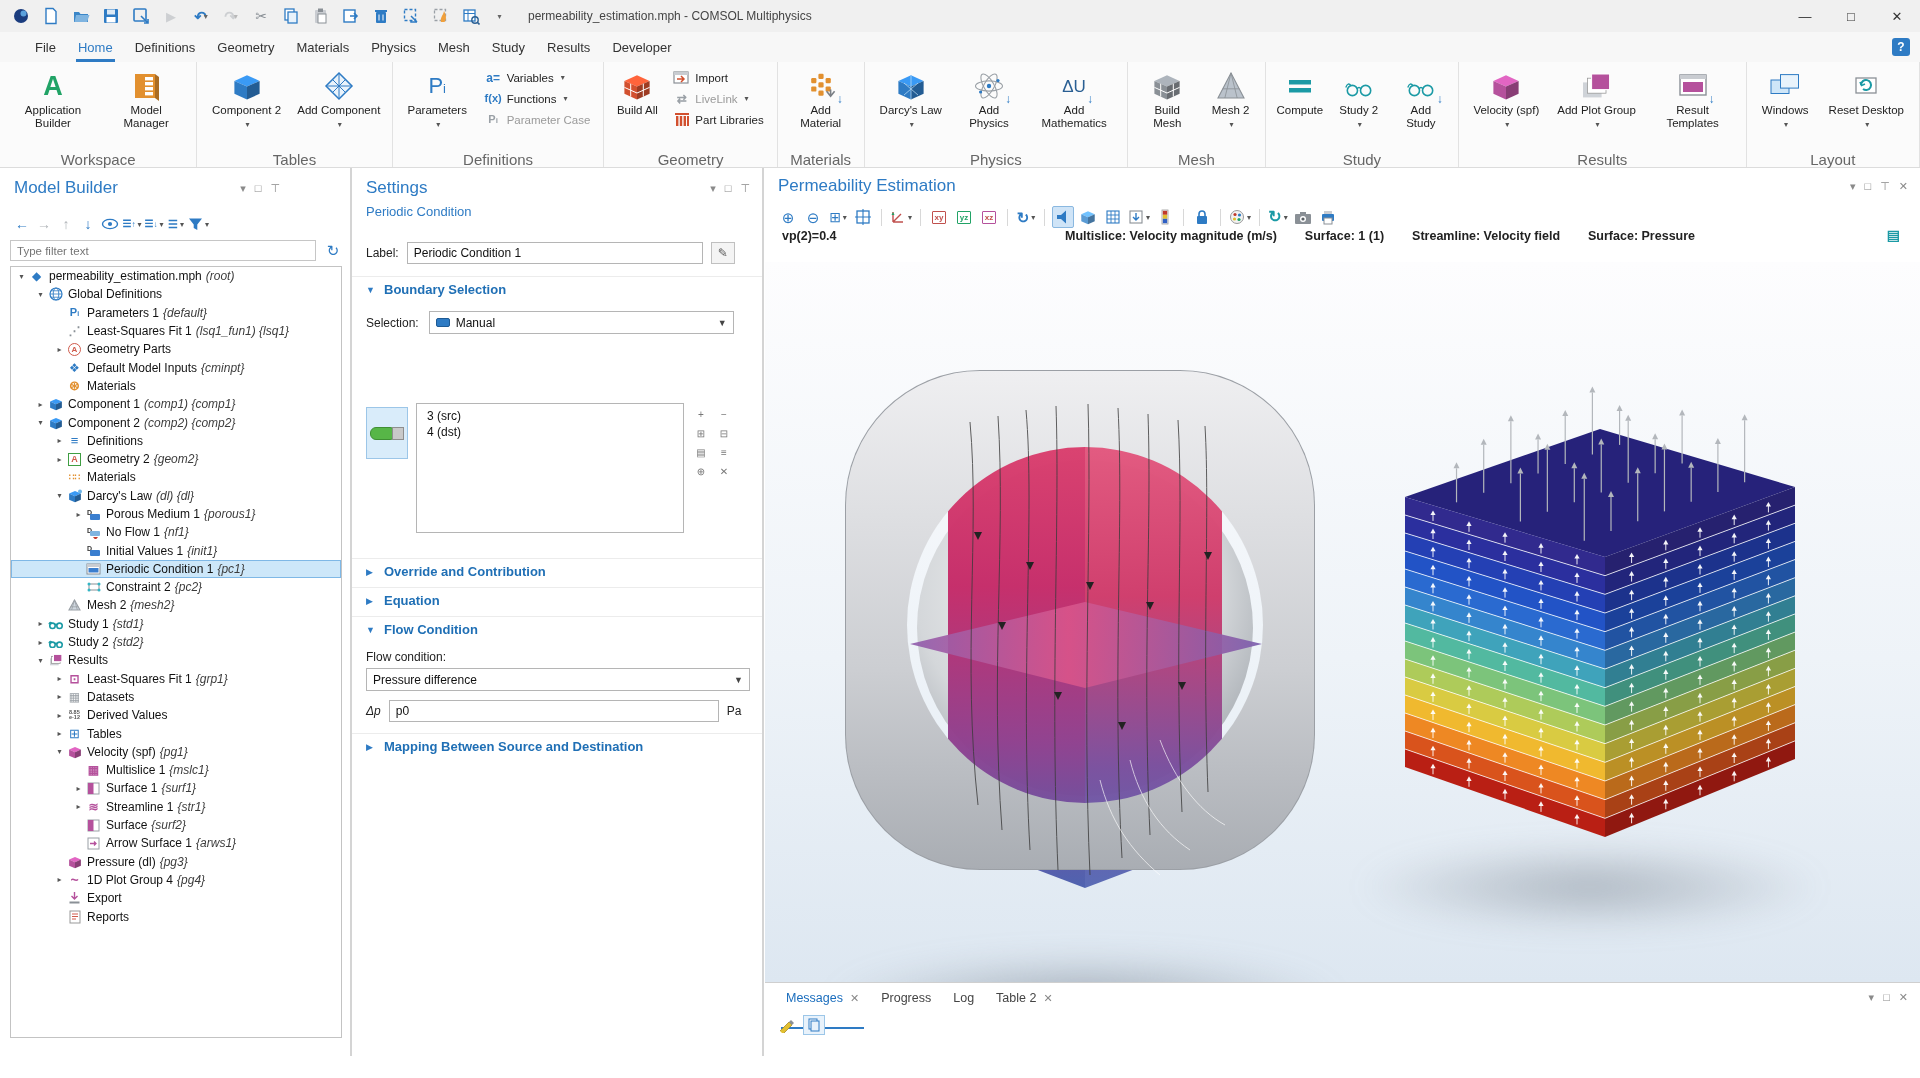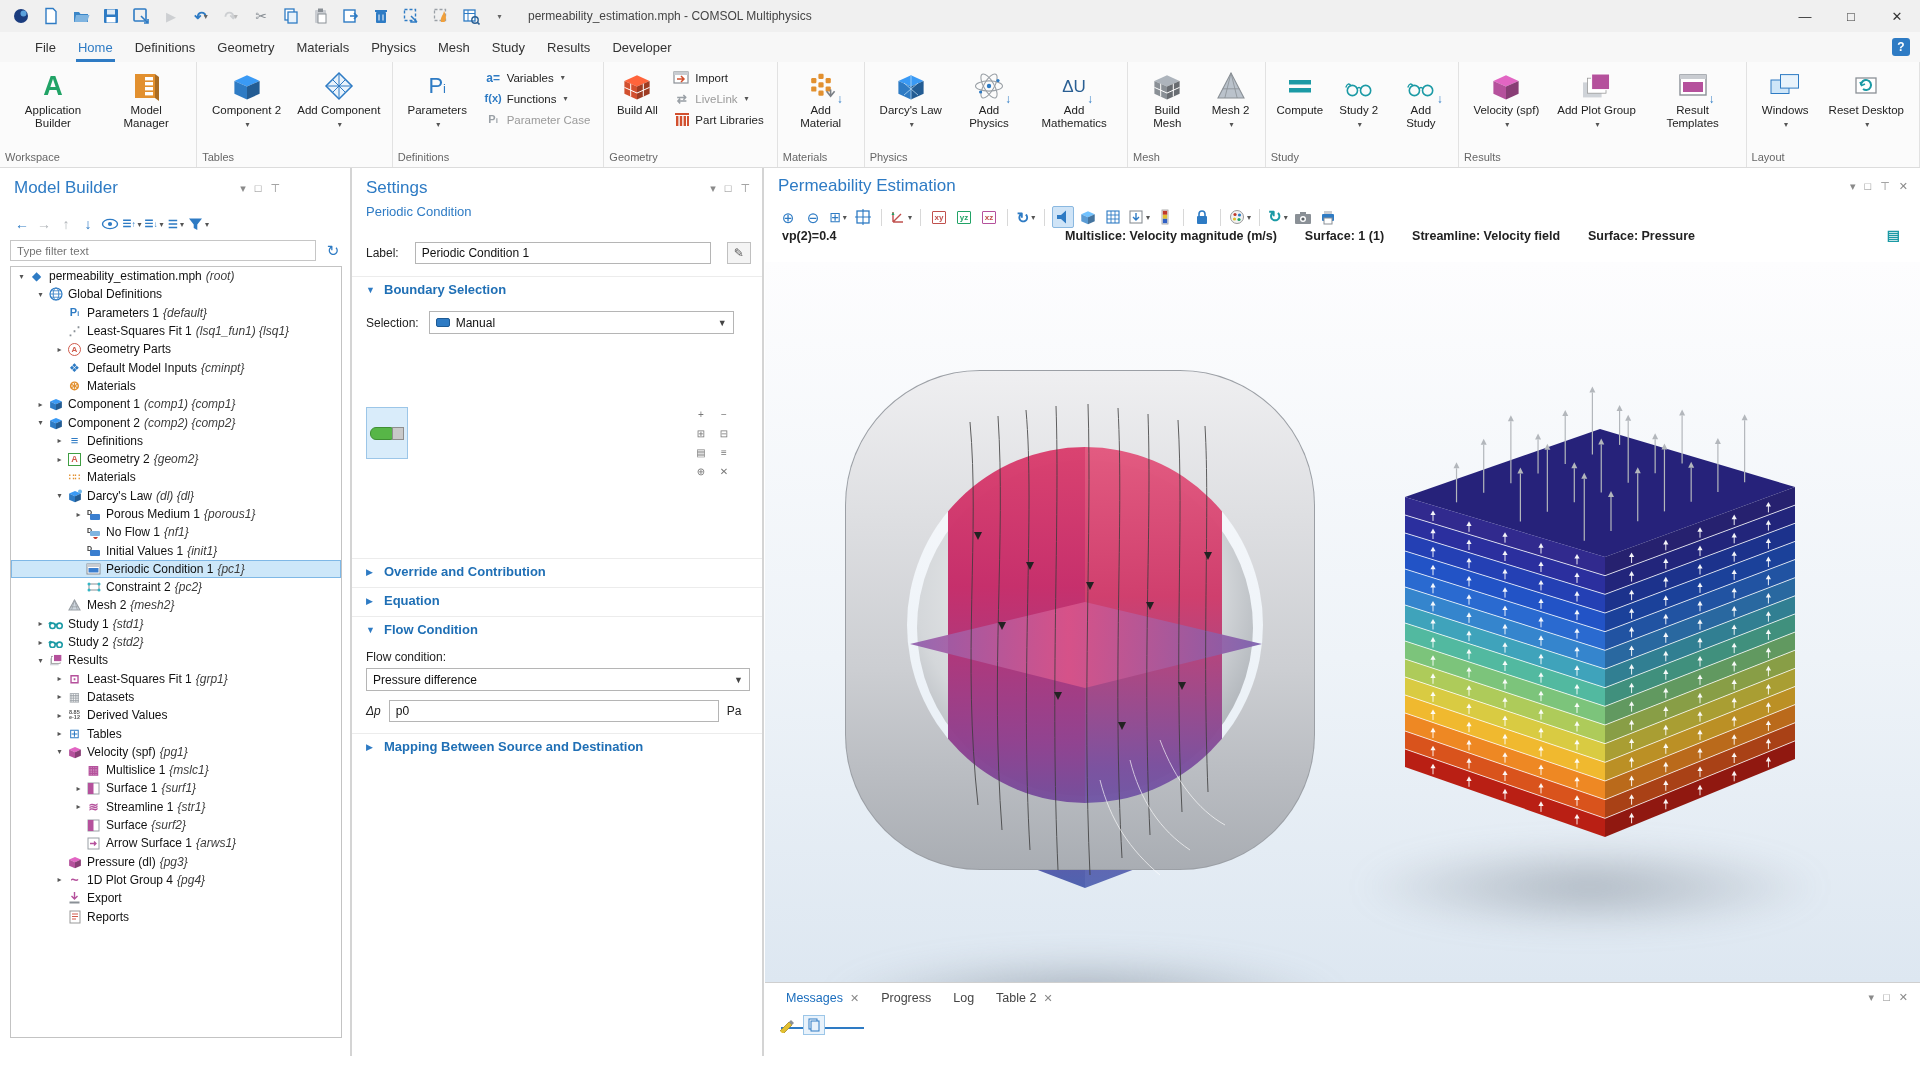--- a/index.html
+++ b/index.html
@@ -20,21 +20,21 @@
   #menurow { position:absolute; left:0; top:32px; width:1920px; height:30px; background:#f7f7f7; display:flex; align-items:flex-end; padding-left:24px; }
   .menu-tab { font-size:13px; color:#333; padding:5px 11px 7px; position:relative; cursor:default; }
   .menu-tab.active { color:#2e7bc4; }
   .menu-tab.active::after { content:""; position:absolute; left:9px; right:9px; bottom:0; height:3px; background:#2e7bc4; }
   #help-btn { position:absolute; right:10px; top:38px; width:18px; height:18px; background:#2e7bc4; color:#fff; border-radius:3px; font-size:12px; font-weight:bold; display:flex; align-items:center; justify-content:center; }
 
   
   #ribbon { position:absolute; left:0; top:62px; width:1920px; height:106px; background:#fbfbfb; border-bottom:1px solid #dcdcdc; display:flex; }
   .rib-group { display:flex; flex-direction:column; border-right:1px solid #e2e2e2; padding:2px 5px 0; }
   .rib-items { flex:1; display:flex; align-items:flex-start; }
-  .rib-label { height:17px; font-size:11px; color:#666; padding-top:1px; }
+  .rib-label { height:17px; text-align:center; font-size:15px; color:#666; padding-top:1px; }
   .rib-big { display:flex; flex-direction:column; align-items:center; padding:4px 6px 0; min-width:56px; max-width:96px; }
   .rib-big .ric { height:36px; display:flex; align-items:center; justify-content:center; position:relative; }
   .rib-big .rlb { font-size:11.5px; line-height:13px; color:#222; text-align:center; max-width:88px; }
   .rib-stack { display:flex; flex-direction:column; padding:3px 4px 0; }
   .rib-small { height:21px; display:flex; align-items:center; gap:5px; font-size:11.5px; color:#222; padding:0 4px; white-space:nowrap; }
   .rib-small.dis { color:#9a9a9a; }
   .rib-small .ric { width:17px; display:flex; justify-content:center; }
   .ddc { font-size:8px; color:#555; margin-left:2px; }
   .add-arrow { position:absolute; right:-7px; bottom:-2px; font-size:12px; font-weight:bold; color:#2e7bc4; text-shadow:0 0 2px #fff; }
 
@@ -53,21 +53,21 @@
   .tree-row { height:18.3px; display:flex; align-items:center; font-size:12px; color:#111; white-space:nowrap; position:relative; }
   .tree-row.sel { background:#cde7f9; outline:1px solid #7fb8e6; outline-offset:-1px; }
   .tw-arrow { width:13px; font-size:8px; color:#555; text-align:center; flex:none; }
   .tw-icon { width:17px; flex:none; display:inline-flex; justify-content:center; align-items:center; margin-right:4px; }
   .tw-tag { font-style:italic; color:#3c3c3c; margin-left:4px; }
 
   
   #set-panel { position:absolute; left:352px; top:168px; width:410px; bottom:22px; background:#fff; overflow:hidden; }
   #set-title { position:absolute; left:14px; top:10px; }
   #set-sub { position:absolute; left:14px; top:36px; font-size:13px; color:#2e7bc4; }
-  #label-row { position:absolute; left:14px; top:74px; display:flex; align-items:center; gap:16px; font-size:12px; color:#222; }
+  #label-row { position:absolute; left:14px; top:74px; display:flex; align-items:center; gap:8px; font-size:12px; color:#222; }
   .txt-input { border:1px solid #b5b5b5; height:22px; font-size:12px; padding:0 6px; font-family:"Liberation Sans",sans-serif; color:#111; background:#fff; }
   .mini-btn { width:24px; height:22px; border:1px solid #c0c0c0; background:#f4f4f4; display:inline-flex; align-items:center; justify-content:center; font-size:12px; color:#555; }
   .sec-head { position:absolute; left:0; width:100%; height:26px; display:flex; align-items:center; gap:9px; padding-left:14px; border-top:1px solid #ececec; }
   .sec-chev { color:#2e7bc4; font-size:9px; width:9px; }
   .sec-title { color:#1f6fb5; font-size:13px; font-weight:bold; }
   .cap { font-size:12px; color:#222; }
   .dropdown { border:1px solid #b5b5b5; background:#fff; height:23px; display:flex; align-items:center; font-size:12px; color:#111; padding:0 6px; justify-content:space-between; }
   .dd-arrow { font-size:9px; color:#444; }
   #sel-iconbox { position:absolute; left:14px; top:239px; width:42px; height:52px; background:#d9ecfa; border:1px solid #9cc6e8; display:flex; align-items:center; justify-content:center; }
   #toggle-pill { width:26px; height:13px; background:#57b647; border:1px solid #3f8f33; border-radius:6px; }
@@ -1057,20 +1057,24 @@
           <span style="width:14px;height:9px;background:#2e7bc4;border:1px solid #1e5a94;border-radius:2px;display:inline-block"></span>
           <span>Manual</span>
         </span>
         <span class="dd-arrow">▼</span>
       </div>
     </div>
     <div id="sel-iconbox">
       <span id="toggle-pill"></span>
       <span id="toggle-knob"></span>
     </div>
+    <div id="sel-list">
+        <div class="sel-item">3 (src)</div>
+        <div class="sel-item">4 (dst)</div>
+      </div>
     <div id="sel-tools">
         <span class="sel-tool">+</span>
         <span class="sel-tool">−</span>
         <span class="sel-tool">⊞</span>
         <span class="sel-tool">⊟</span>
         <span class="sel-tool">▤</span>
         <span class="sel-tool">≡</span>
         <span class="sel-tool">⊕</span>
         <span class="sel-tool">✕</span>
       </div>

